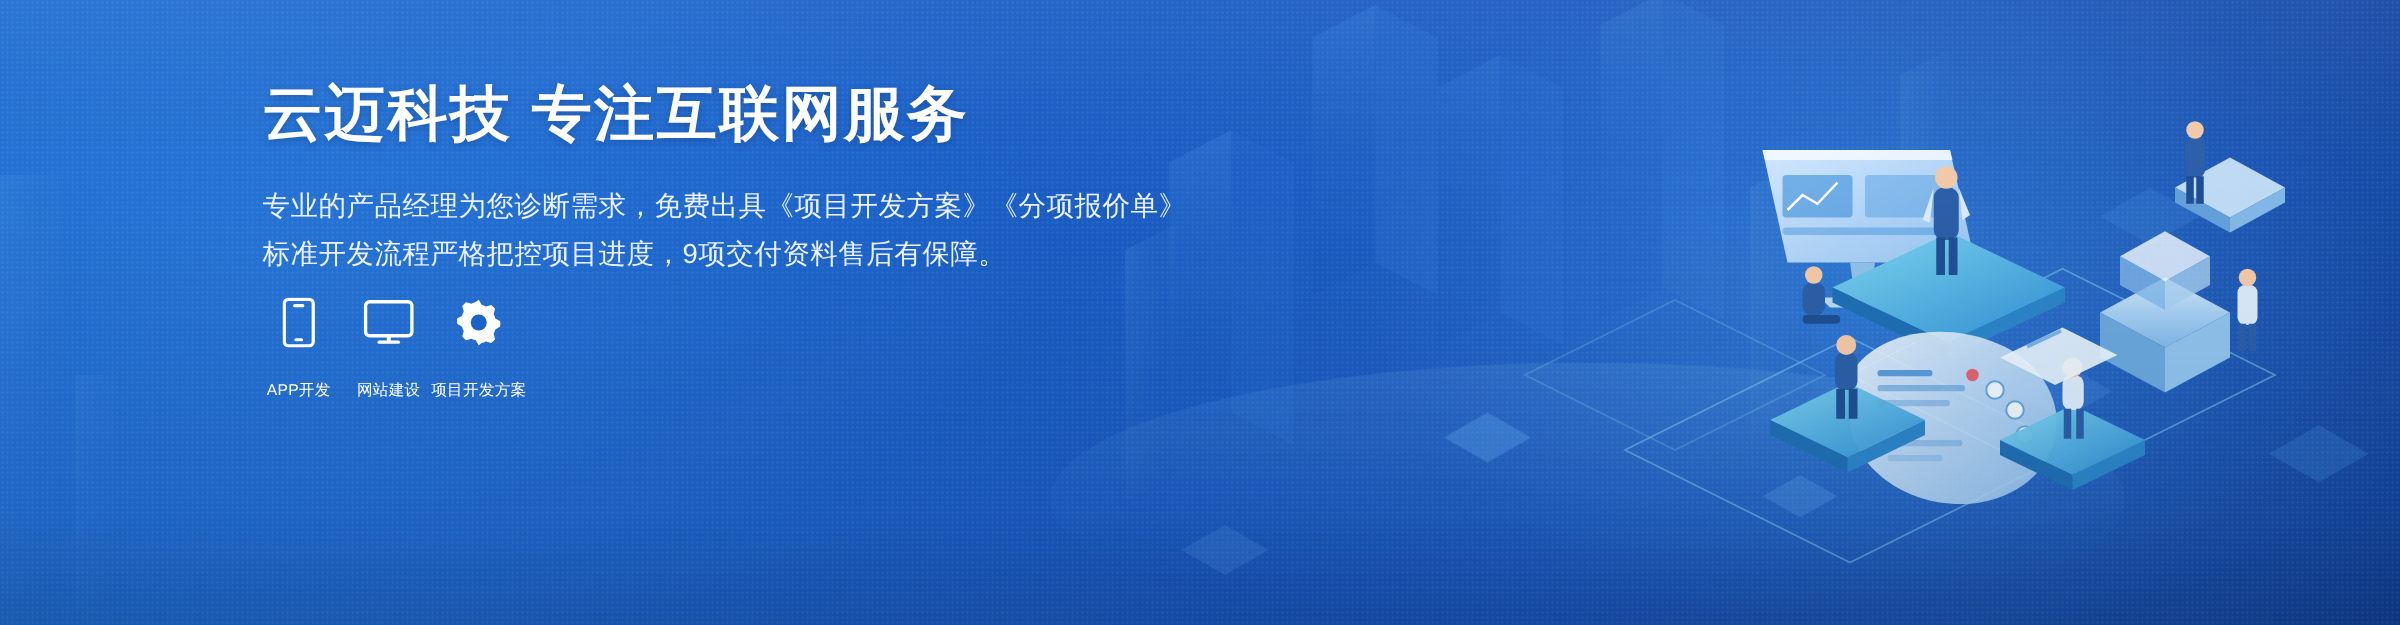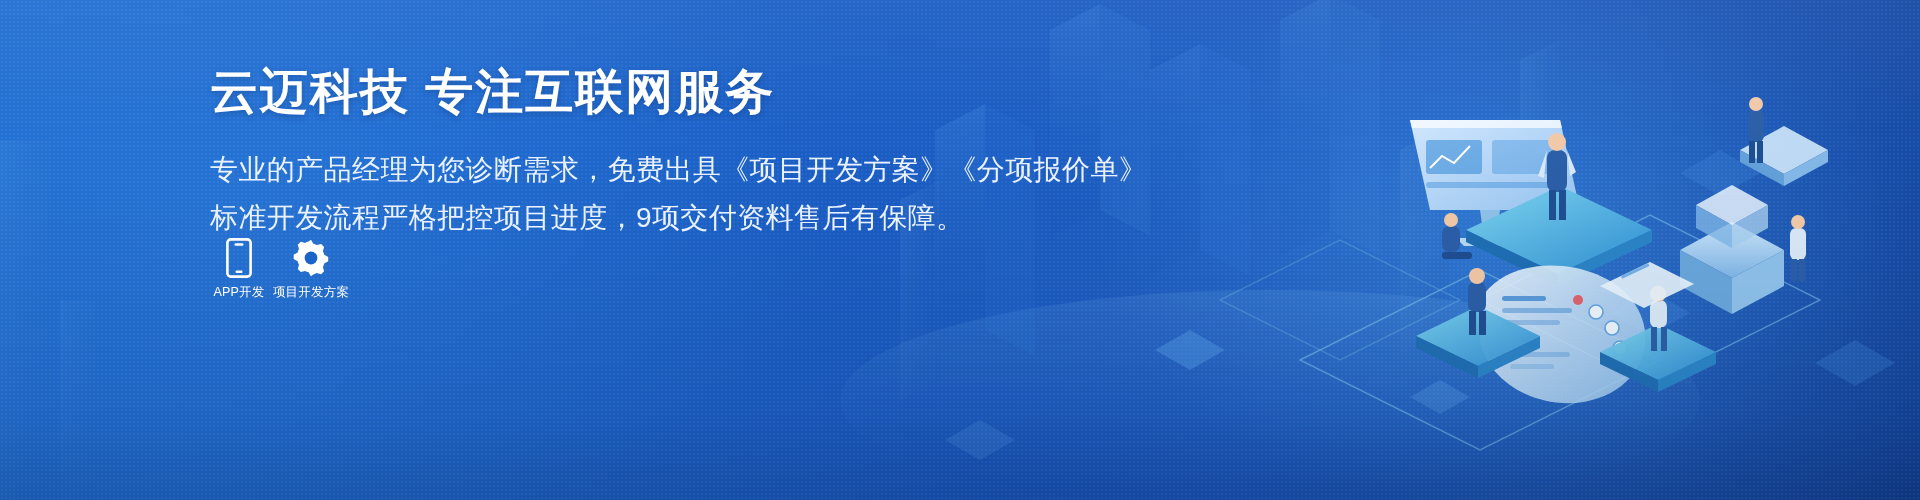--- a/index.html
+++ b/index.html
@@ -46,21 +46,21 @@
     font-size:48px;
     font-weight:bold;
     color:#ffffff;
     letter-spacing:2px;
     line-height:1.25;
     white-space:nowrap;
     text-shadow:0 2px 6px rgba(5,35,90,.30);
   }
   .subtitle{
     margin-top:24px;
-    font-size:28px;
+    font-size:22px;
     color:#eaf2ff;
     line-height:1.72;
     letter-spacing:.4px;
     font-weight:normal;
     white-space:nowrap;
   }
   .subtitle div{ white-space:nowrap; }
 
   
   .services{
@@ -75,21 +75,21 @@
     flex-direction:column;
     align-items:center;
   }
   .svc-ico{
     height:44px;
     display:flex; align-items:center; justify-content:center;
     color:#ffffff;
   }
   .svc-ico svg{ display:block; }
   .svc-label{
-    margin-top:4px;
+    margin-top:24px;
     font-size:12.5px;
     color:#ffffff;
     letter-spacing:.2px;
     white-space:nowrap;
   }
 
   
   .illus{
     position:absolute;
     right:0; top:0;
@@ -309,20 +309,30 @@
           <rect x="1.4" y="1.4" width="23.2" height="37.2" rx="3.4" stroke="#ffffff" stroke-width="2.6"></rect>
           <rect x="8.5" y="5.2" width="9" height="2.6" rx="1.3" fill="#ffffff"></rect>
           <rect x="9.5" y="32.5" width="7" height="2.4" rx="1.2" fill="#ffffff"></rect>
         </svg>
       </div>
       <div class="svc-label">APP开发</div>
     </div>
 
 
 
+    <div class="svc">
+      <div class="svc-ico">
+        <svg width="40" height="36" viewBox="0 0 40 36" fill="none" xmlns="http://www.w3.org/2000/svg">
+          <rect x="1.4" y="1.4" width="37.2" height="27.2" rx="3.4" stroke="#ffffff" stroke-width="2.8"></rect>
+          <rect x="18.4" y="28.6" width="3.2" height="4.4" fill="#ffffff"></rect>
+          <rect x="11" y="32.4" width="18" height="2.6" rx="1.3" fill="#ffffff"></rect>
+        </svg>
+      </div>
+      <div class="svc-label">网站建设</div>
+    </div>
 
     <div class="svc">
       <div class="svc-ico">
         <svg width="38" height="38" viewBox="0 0 38 38" xmlns="http://www.w3.org/2000/svg">
           <path fill="#ffffff" d="M19 0.8l2.3 4.0c1.2.2 2.4.7 3.4 1.3l4.4-1.2 3.0 3.0-1.2 4.4c.6 1.0 1.1 2.2 1.3 3.4l4.0 2.3v4.2l-4.0 2.3c-.2 1.2-.7 2.4-1.3 3.4l1.2 4.4-3.0 3.0-4.4-1.2c-1.0.6-2.2 1.1-3.4 1.3L19 37.2h-.1l-2.3-4.0c-1.2-.2-2.4-.7-3.4-1.3l-4.4 1.2-3.0-3.0 1.2-4.4c-.6-1.0-1.1-2.2-1.3-3.4L1.7 20v-4.2l4.0-2.3c.2-1.2.7-2.4 1.3-3.4L5.8 5.7l3.0-3.0 4.4 1.2c1.0-.6 2.2-1.1 3.4-1.3L19 0.8z"></path>
           <circle cx="19" cy="19" r="6.4" fill="#1a63c8"></circle>
         </svg>
       </div>
       <div class="svc-label">项目开发方案</div>
     </div>

